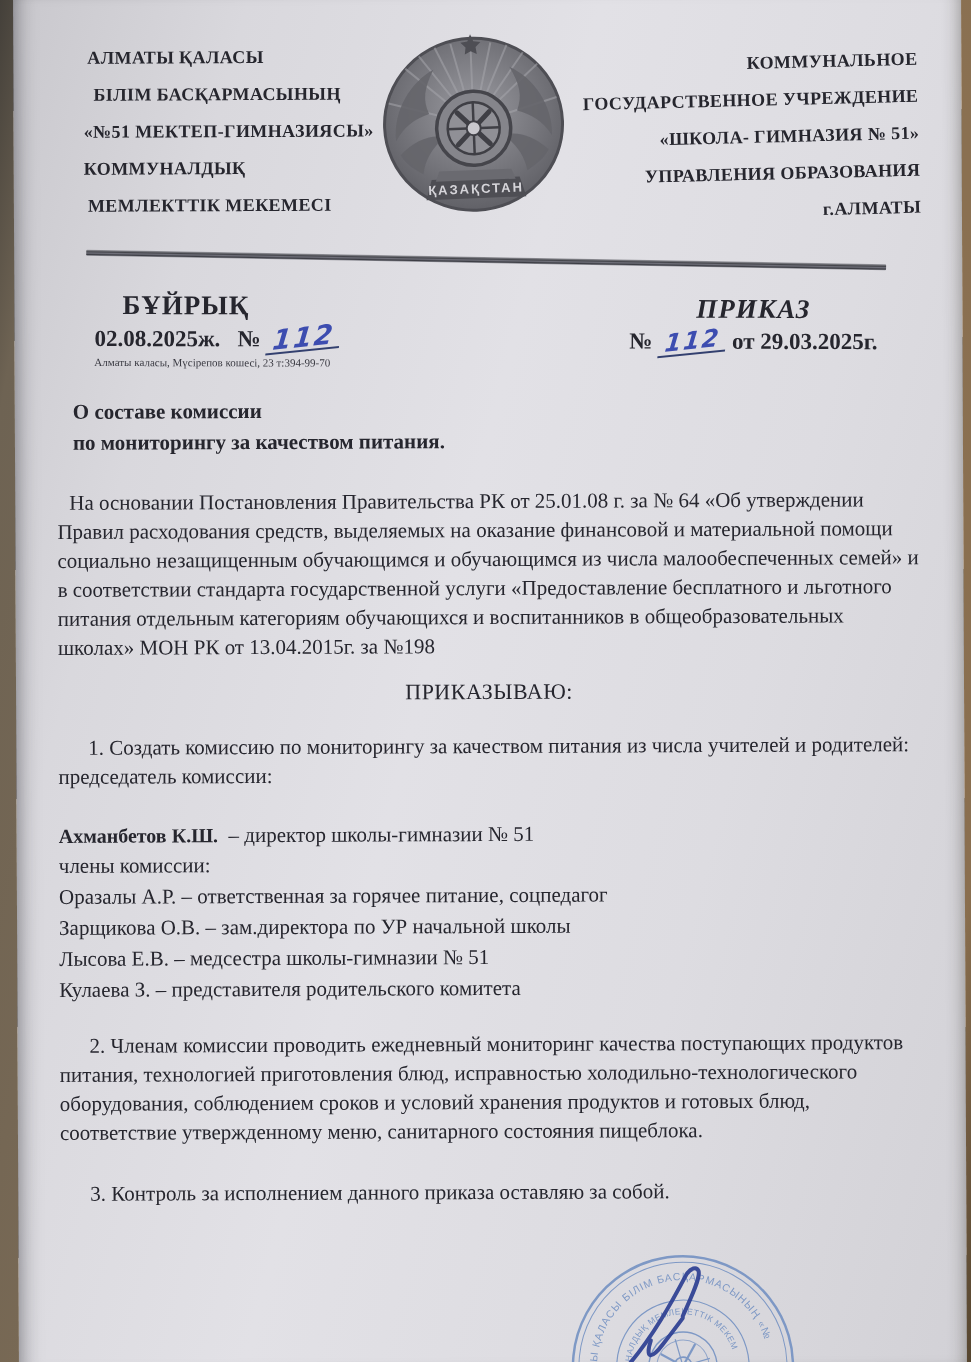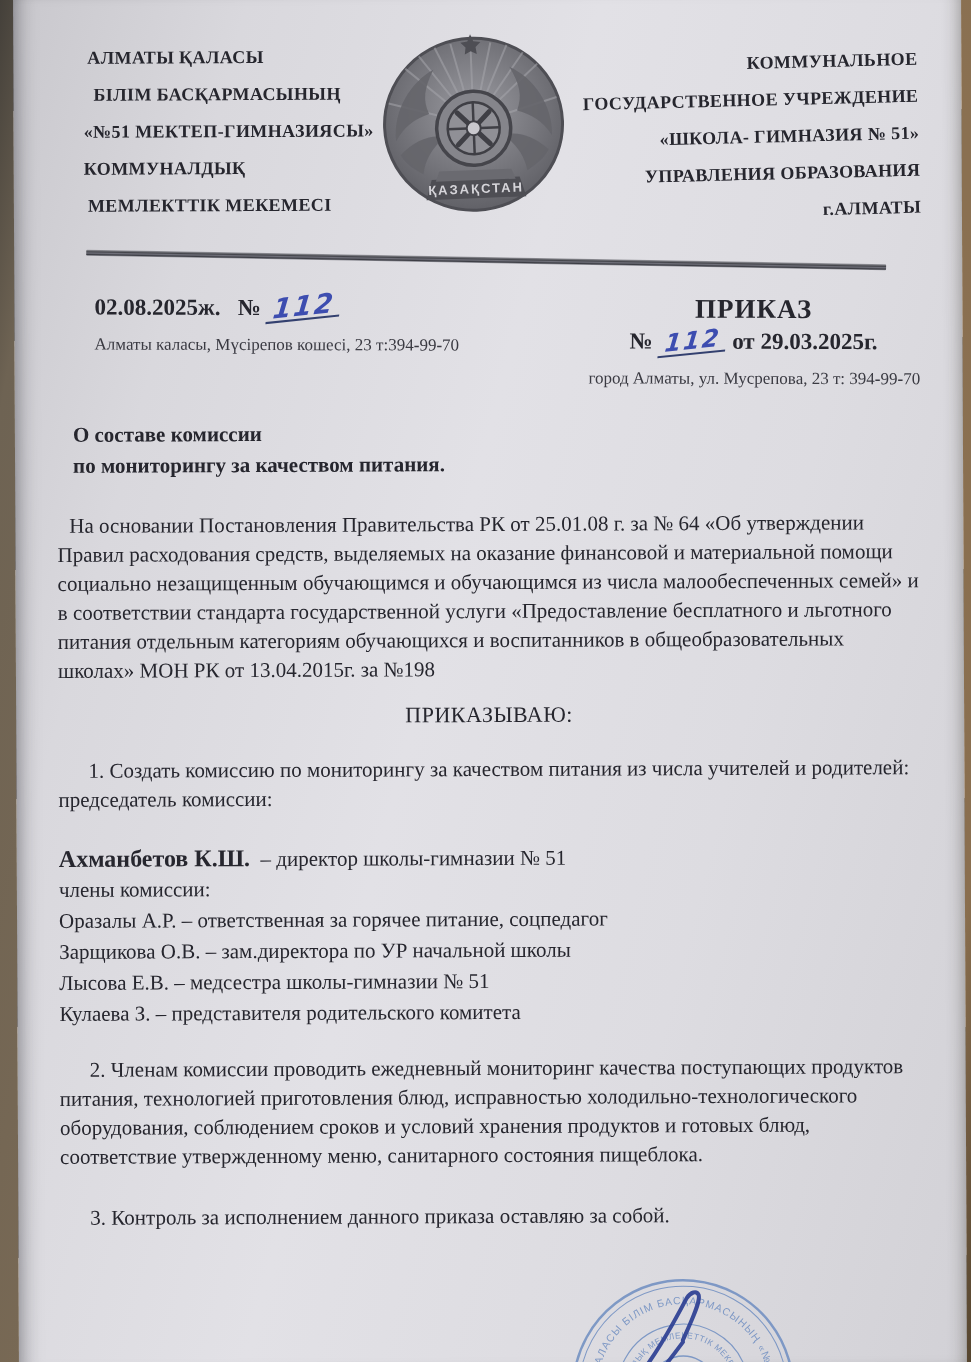--- a/index.html
+++ b/index.html
@@ -35,34 +35,34 @@
   .order-row{display:flex;justify-content:space-between;margin-top:26px;}
   .order-kk{padding-left:38px;transform:rotate(.4deg);}
   .order-kk .title{font-weight:bold;font-size:27px;letter-spacing:1px;}
   .order-line{font-weight:bold;font-size:23px;margin-top:4px;white-space:nowrap;}
   .hand{
     font-family:"DejaVu Sans",sans-serif;font-style:italic;font-weight:bold;
     color:#3d4db0;font-size:27px;letter-spacing:2px;
     display:inline-block;transform:rotate(-6deg) skewX(-12deg);
     border-bottom:2px solid #33406f;padding:0 6px;line-height:.9;
   }
-  .addr{font-size:17px;color:#3a3a42;margin-top:14px;white-space:nowrap;}
+  .addr{font-size:11px;color:#3a3a42;margin-top:4px;white-space:nowrap;}
   .order-ru{width:330px;text-align:center;padding-top:6px;transform:rotate(.4deg);}
-  .order-ru .title{font-weight:bold;font-size:27px;letter-spacing:1px;}
+  .order-ru .title{font-weight:bold;font-size:27px;letter-spacing:1px;font-style:italic;}
   .order-ru .hand{font-size:24px;}
 
   
   .subject{margin-top:28px;padding-left:16px;font-weight:bold;font-size:21px;line-height:31px;}
   .body-par{font-size:21px;line-height:29px;margin:0;}
   .preamble{margin-top:30px;text-indent:12px;}
   .decree{margin-top:16px;text-align:center;font-size:22px;letter-spacing:.5px;}
   .item{margin-top:26px;text-indent:30px;}
   .plain{margin-top:0;}
   .chairman{margin-top:30px;}
-  .chairman b{font-size:24px;}
+  .chairman b{font-size:20px;}
   .member{line-height:31px;}
 
   
   .sig-block{position:relative;height:240px;margin-top:54px;}
   .stamp-wrap{position:absolute;left:440px;top:-14px;width:330px;height:270px;}
   .stamp-svg{position:absolute;left:62px;top:0;opacity:.88;transform:rotate(-16deg);}
   .sig-stroke{position:absolute;left:0;top:0;}
   .stamp-text{font-family:"Liberation Sans","DejaVu Sans",sans-serif;fill:#7290c2;}
 </style>
 </head>
@@ -133,36 +133,36 @@
         <div class="hl">«ШКОЛА- ГИМНАЗИЯ № 51»</div>
         <div class="hl">УПРАВЛЕНИЯ ОБРАЗОВАНИЯ</div>
         <div class="hl">г.АЛМАТЫ</div>
       </div>
     </div>
 
     <div class="divider"></div>
 
     <div class="order-row">
       <div class="order-kk">
+        <div class="title" style="margin-left:28px">БҰЙРЫҚ</div>
         <div class="order-line">
           <span>02.08.2025ж.</span>&nbsp;&nbsp;
           <span>№</span>
           <span class="hand">112</span>
         </div>
         <div class="addr">Алматы каласы, Мүсірепов кошесі, 23 т:394-99-70</div>
       </div>
 
       <div class="order-ru">
         <div class="title">ПРИКАЗ</div>
         <div class="order-line">
           <span>№</span>
           <span class="hand">112</span>
           <span>от 29.03.2025г.</span>
         </div>
-        <div class="addr">город Алматы, ул. Мусрепова, 23 т: 394-99-70</div>
       </div>
     </div>
 
     <div class="subject">
       <div>О составе комиссии</div>
       <div>по мониторингу за качеством питания.</div>
     </div>
 
     <p class="body-par preamble">На основании Постановления Правительства РК от 25.01.08 г. за № 64 «Об утверждении Правил расходования средств, выделяемых на оказание финансовой и материальной помощи социально незащищенным обучающимся и обучающимся из числа малообеспеченных семей» и в соответствии стандарта государственной услуги «Предоставление бесплатного и льготного питания отдельным категориям обучающихся и воспитанников в общеобразовательных школах» МОН РК от 13.04.2015г. за №198</p>
 

